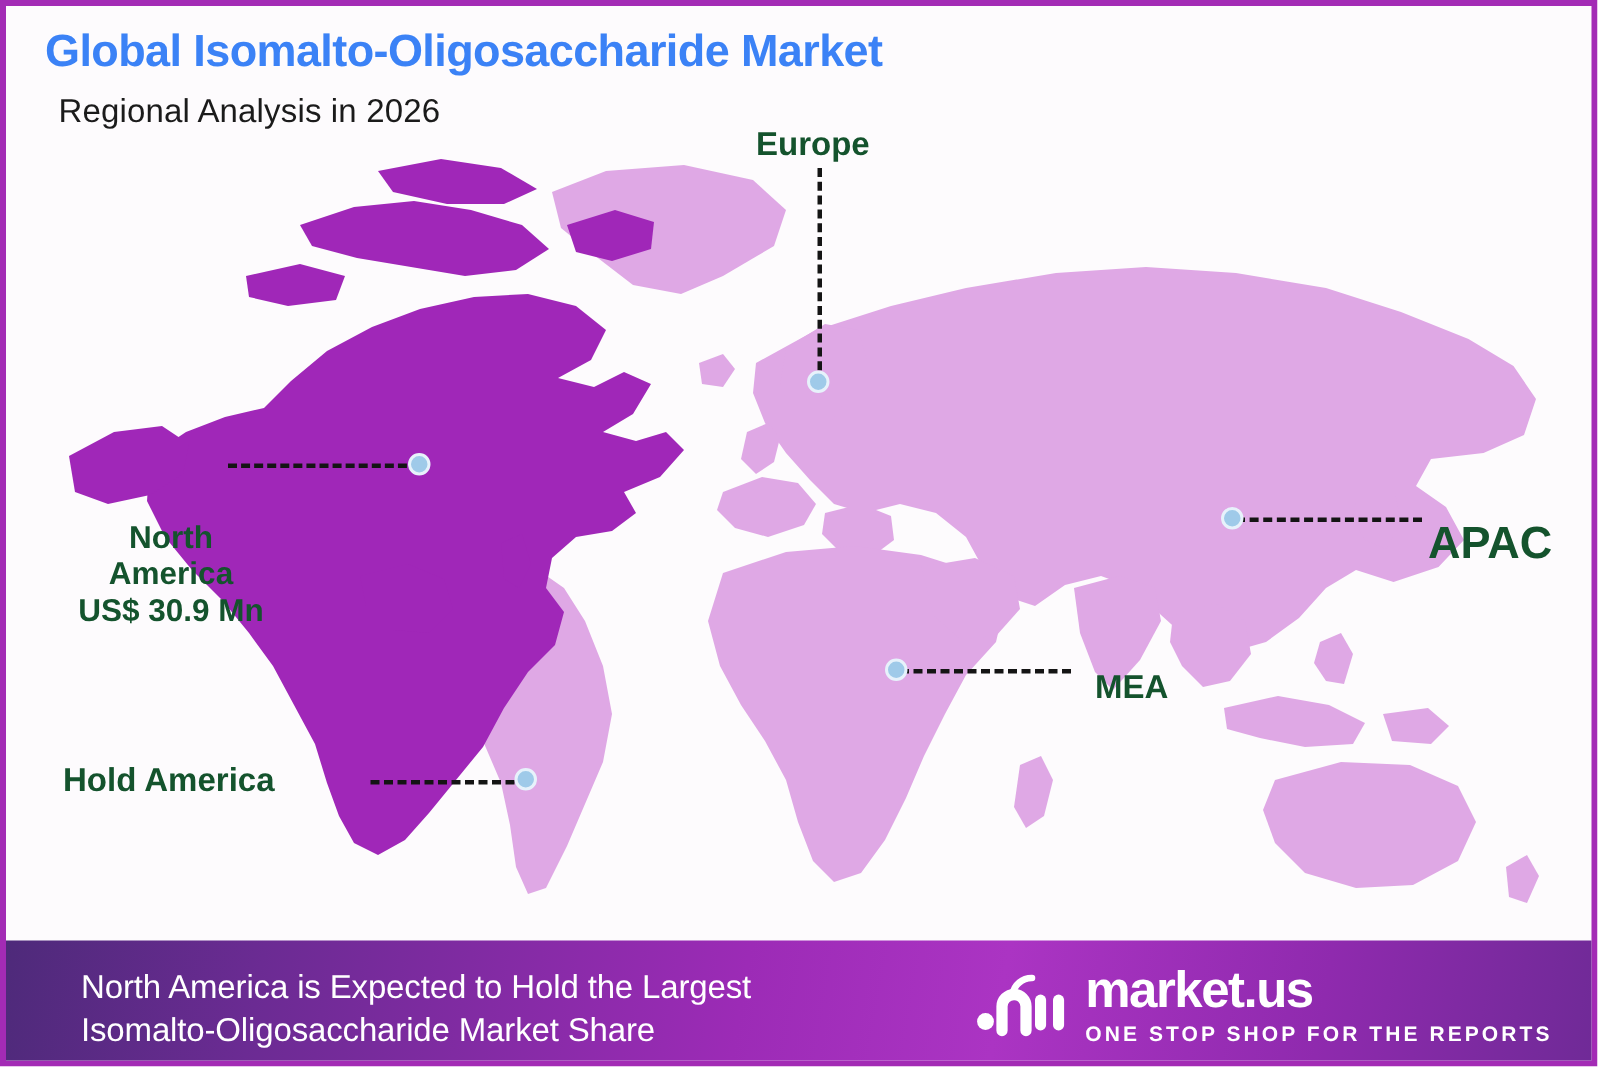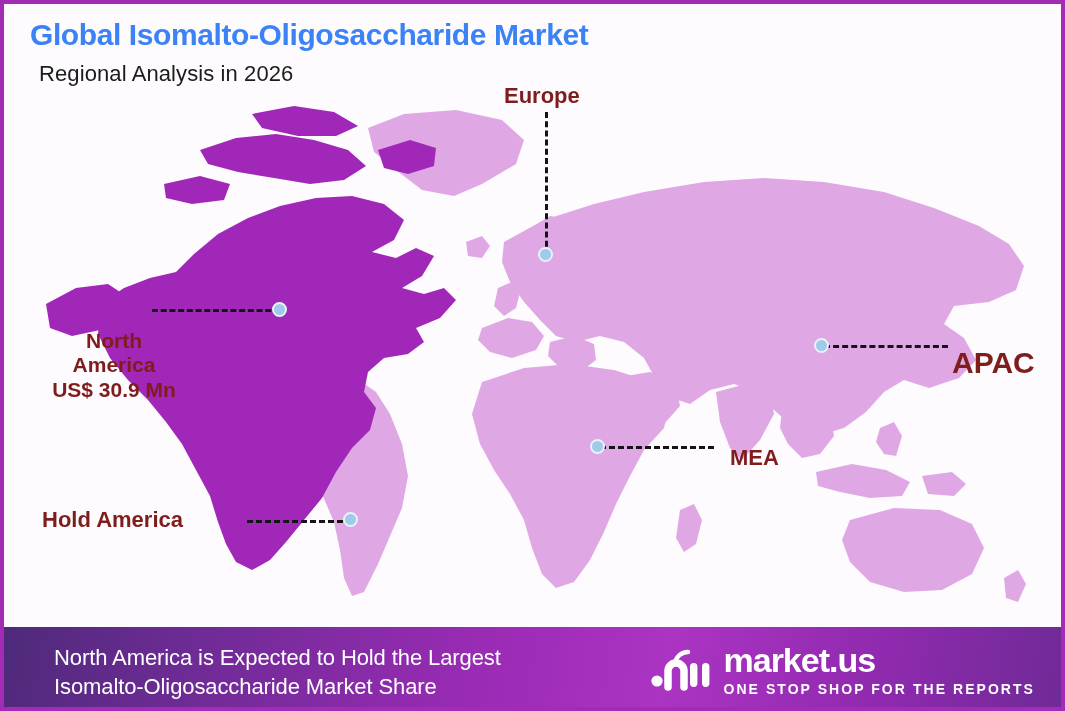--- a/index.html
+++ b/index.html
@@ -52,30 +52,30 @@
     left: 0;
     top: 88px;
     width: 1065px;
     height: 530px;
   }
   .map-svg { display:block; width:1065px; height:530px; }
 
   
   .region-label {
     position: absolute;
-    color: #7f1d1d;
+    color: #14532d;
     font-weight: bold;
     line-height: 1.16;
     white-space: pre-line;
   }
   .lbl-europe { left: 500px; top: 79px; font-size: 22px; }
   .lbl-apac   { left: 948px; top: 342px; font-size: 30px; }
   .lbl-mea    { left: 726px; top: 441px; font-size: 22px; }
   .lbl-latin  { left: 38px;  top: 503px; font-size: 22px; }
-  .lbl-na     { left: 22px;  top: 325px; font-size: 21px; text-align:center; width: 176px; }
+  .lbl-na     { left: 22px;  top: 343px; font-size: 21px; text-align:center; width: 176px; }
 
   
   .dash-h {
     position: absolute;
     height: 0;
     border-top: 3px dashed #141414;
   }
   .dash-v {
     position: absolute;
     width: 0;

